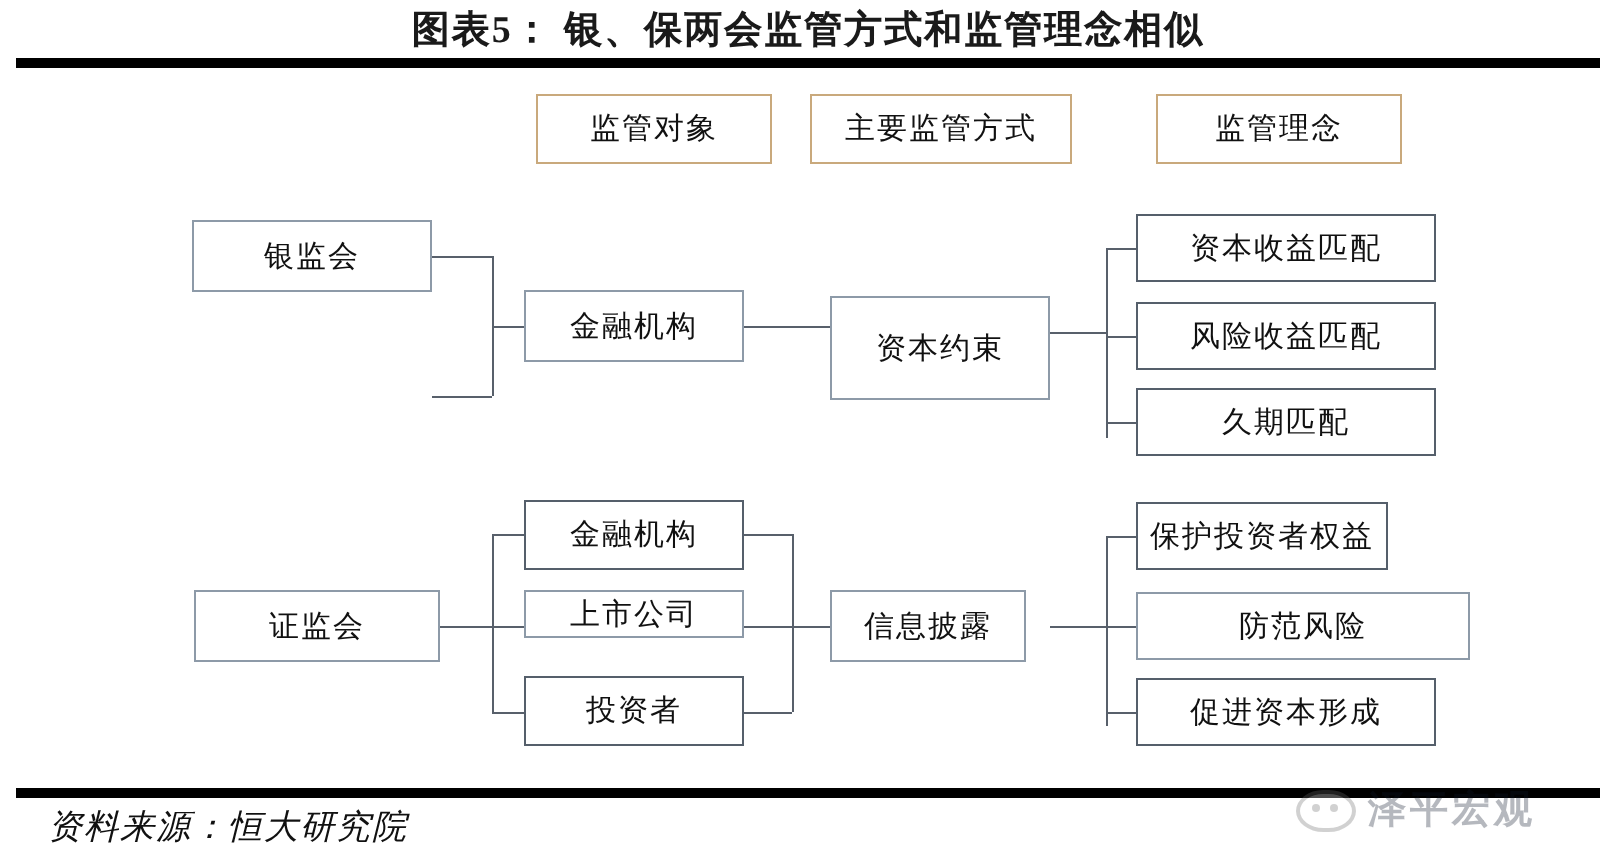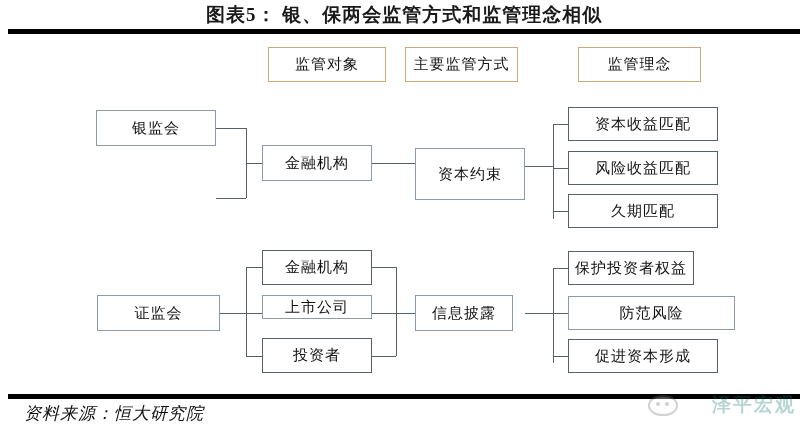--- a/index.html
+++ b/index.html
@@ -63,34 +63,34 @@
     width:26px;height:17px;border-radius:50%/55%;
     background:#ffffff;border:2px solid #6b6b6b;position:relative;
   }
   .wm-icon:before,.wm-icon:after{
     content:"";position:absolute;width:4px;height:4px;border-radius:50%;
     background:#6b6b6b;top:5px;
   }
   .wm-icon:before{left:6px;}
   .wm-icon:after{left:15px;}
   .wm-text{
-    font-size:19px;color:#0f766e;letter-spacing:2px;white-space:nowrap;
-    font-family:"Liberation Serif","DejaVu Serif",serif;font-weight:600;margin-left:28px;
+    font-size:19px;color:#0f172a;letter-spacing:2px;white-space:nowrap;
+    font-family:"Liberation Serif","DejaVu Serif",serif;font-weight:600;
   }
 </style>
 </head>
 <body>
 
 <div class="page">
 
   <div class="title">图表5： 银、保两会监管方式和监管理念相似</div>
   <div class="rule-top"></div>
 
   <div class="head-box" style="left:268px;top:47px;width:118px;height:35px;">监管对象</div>
-  <div class="head-box" style="left:405px;top:47px;width:113px;height:35px;">主要监管方式</div>
+  <div class="head-box" style="left:405px;top:47px;width:131px;height:35px;">主要监管方式</div>
   <div class="head-box" style="left:578px;top:47px;width:123px;height:35px;">监管理念</div>
 
   <div class="box" style="left:96px;top:110px;width:120px;height:36px;">银监会</div>
 
   <div class="ln lnh" style="left:216px;top:128px;width:30px;"></div>
   <div class="ln lnh" style="left:216px;top:198px;width:30px;"></div>
   <div class="ln lnv" style="left:246px;top:128px;height:70px;"></div>
   <div class="ln lnh" style="left:246px;top:163px;width:16px;"></div>
 
   <div class="box" style="left:262px;top:145px;width:110px;height:36px;">金融机构</div>

